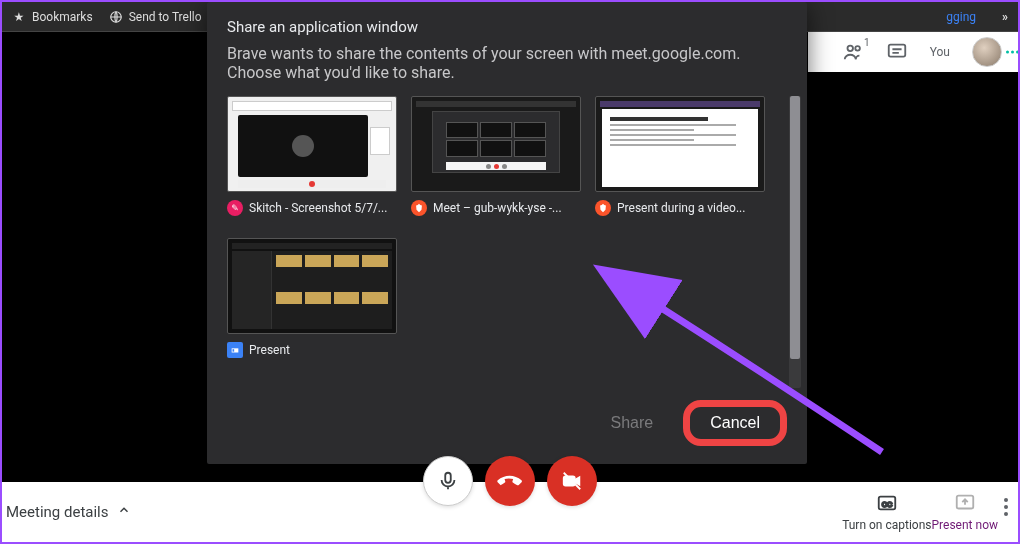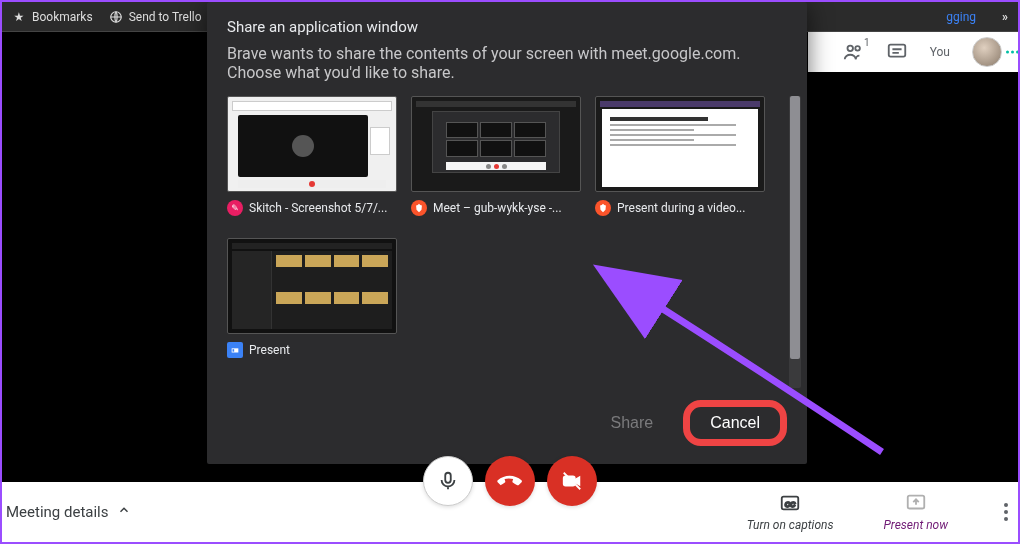--- a/index.html
+++ b/index.html
@@ -92,21 +92,21 @@
 .btn { padding: 7px 20px; border-radius: 18px; font-size: 16px; border: none; cursor: pointer; }
 .btn-share { background: transparent; color: #7a7a7c; }
 .btn-cancel { background: transparent; color: #fff; border: 7px solid #ef4444; }
 
 
 .meet-bottom { position: absolute; bottom: 0; left: 0; right: 0; height: 60px; background: #fff; display:flex; align-items:center; padding: 0 4px; color:#3c4043;}
 .meeting-details { font-size: 15px; display:flex; align-items:center; gap:8px; cursor:pointer;}
 .center-controls { position:absolute; left:50%; transform:translateX(-50%); top:-26px; display:flex; gap:12px; align-items:center;}
 .circ-btn { width: 50px; height: 50px; border-radius: 50%; display:flex; align-items:center; justify-content:center; background:#fff; border:1px solid #ccc; cursor:pointer; box-shadow:0 1px 4px rgba(0,0,0,.15);}
 .circ-btn.red { background:#d93025; border:none; color:#fff;}
-.right-controls { margin-left:auto; display:flex; gap:50px; align-items:center;font-style:italic;}
+.right-controls { margin-left:auto; display:flex; }
 .rc-item { display:flex; flex-direction:column; align-items:center; gap:4px; font-size:12px; color:#3c4043; cursor:pointer;}
 .rc-item.disabled { color:#701a75; }
 .rc-icon { width:22px; height:22px; display:flex; align-items:center; justify-content:center; }
 .more-dots { display:flex; flex-direction:column; gap:3px; cursor:pointer; padding:6px;}
 .more-dots span{width:4px;height:4px;border-radius:50%;background:#5f6368;}
 
 
 .annot-arrow { position:absolute; pointer-events:none; }
 .annot-arrow svg { overflow:visible; }
 </style>

